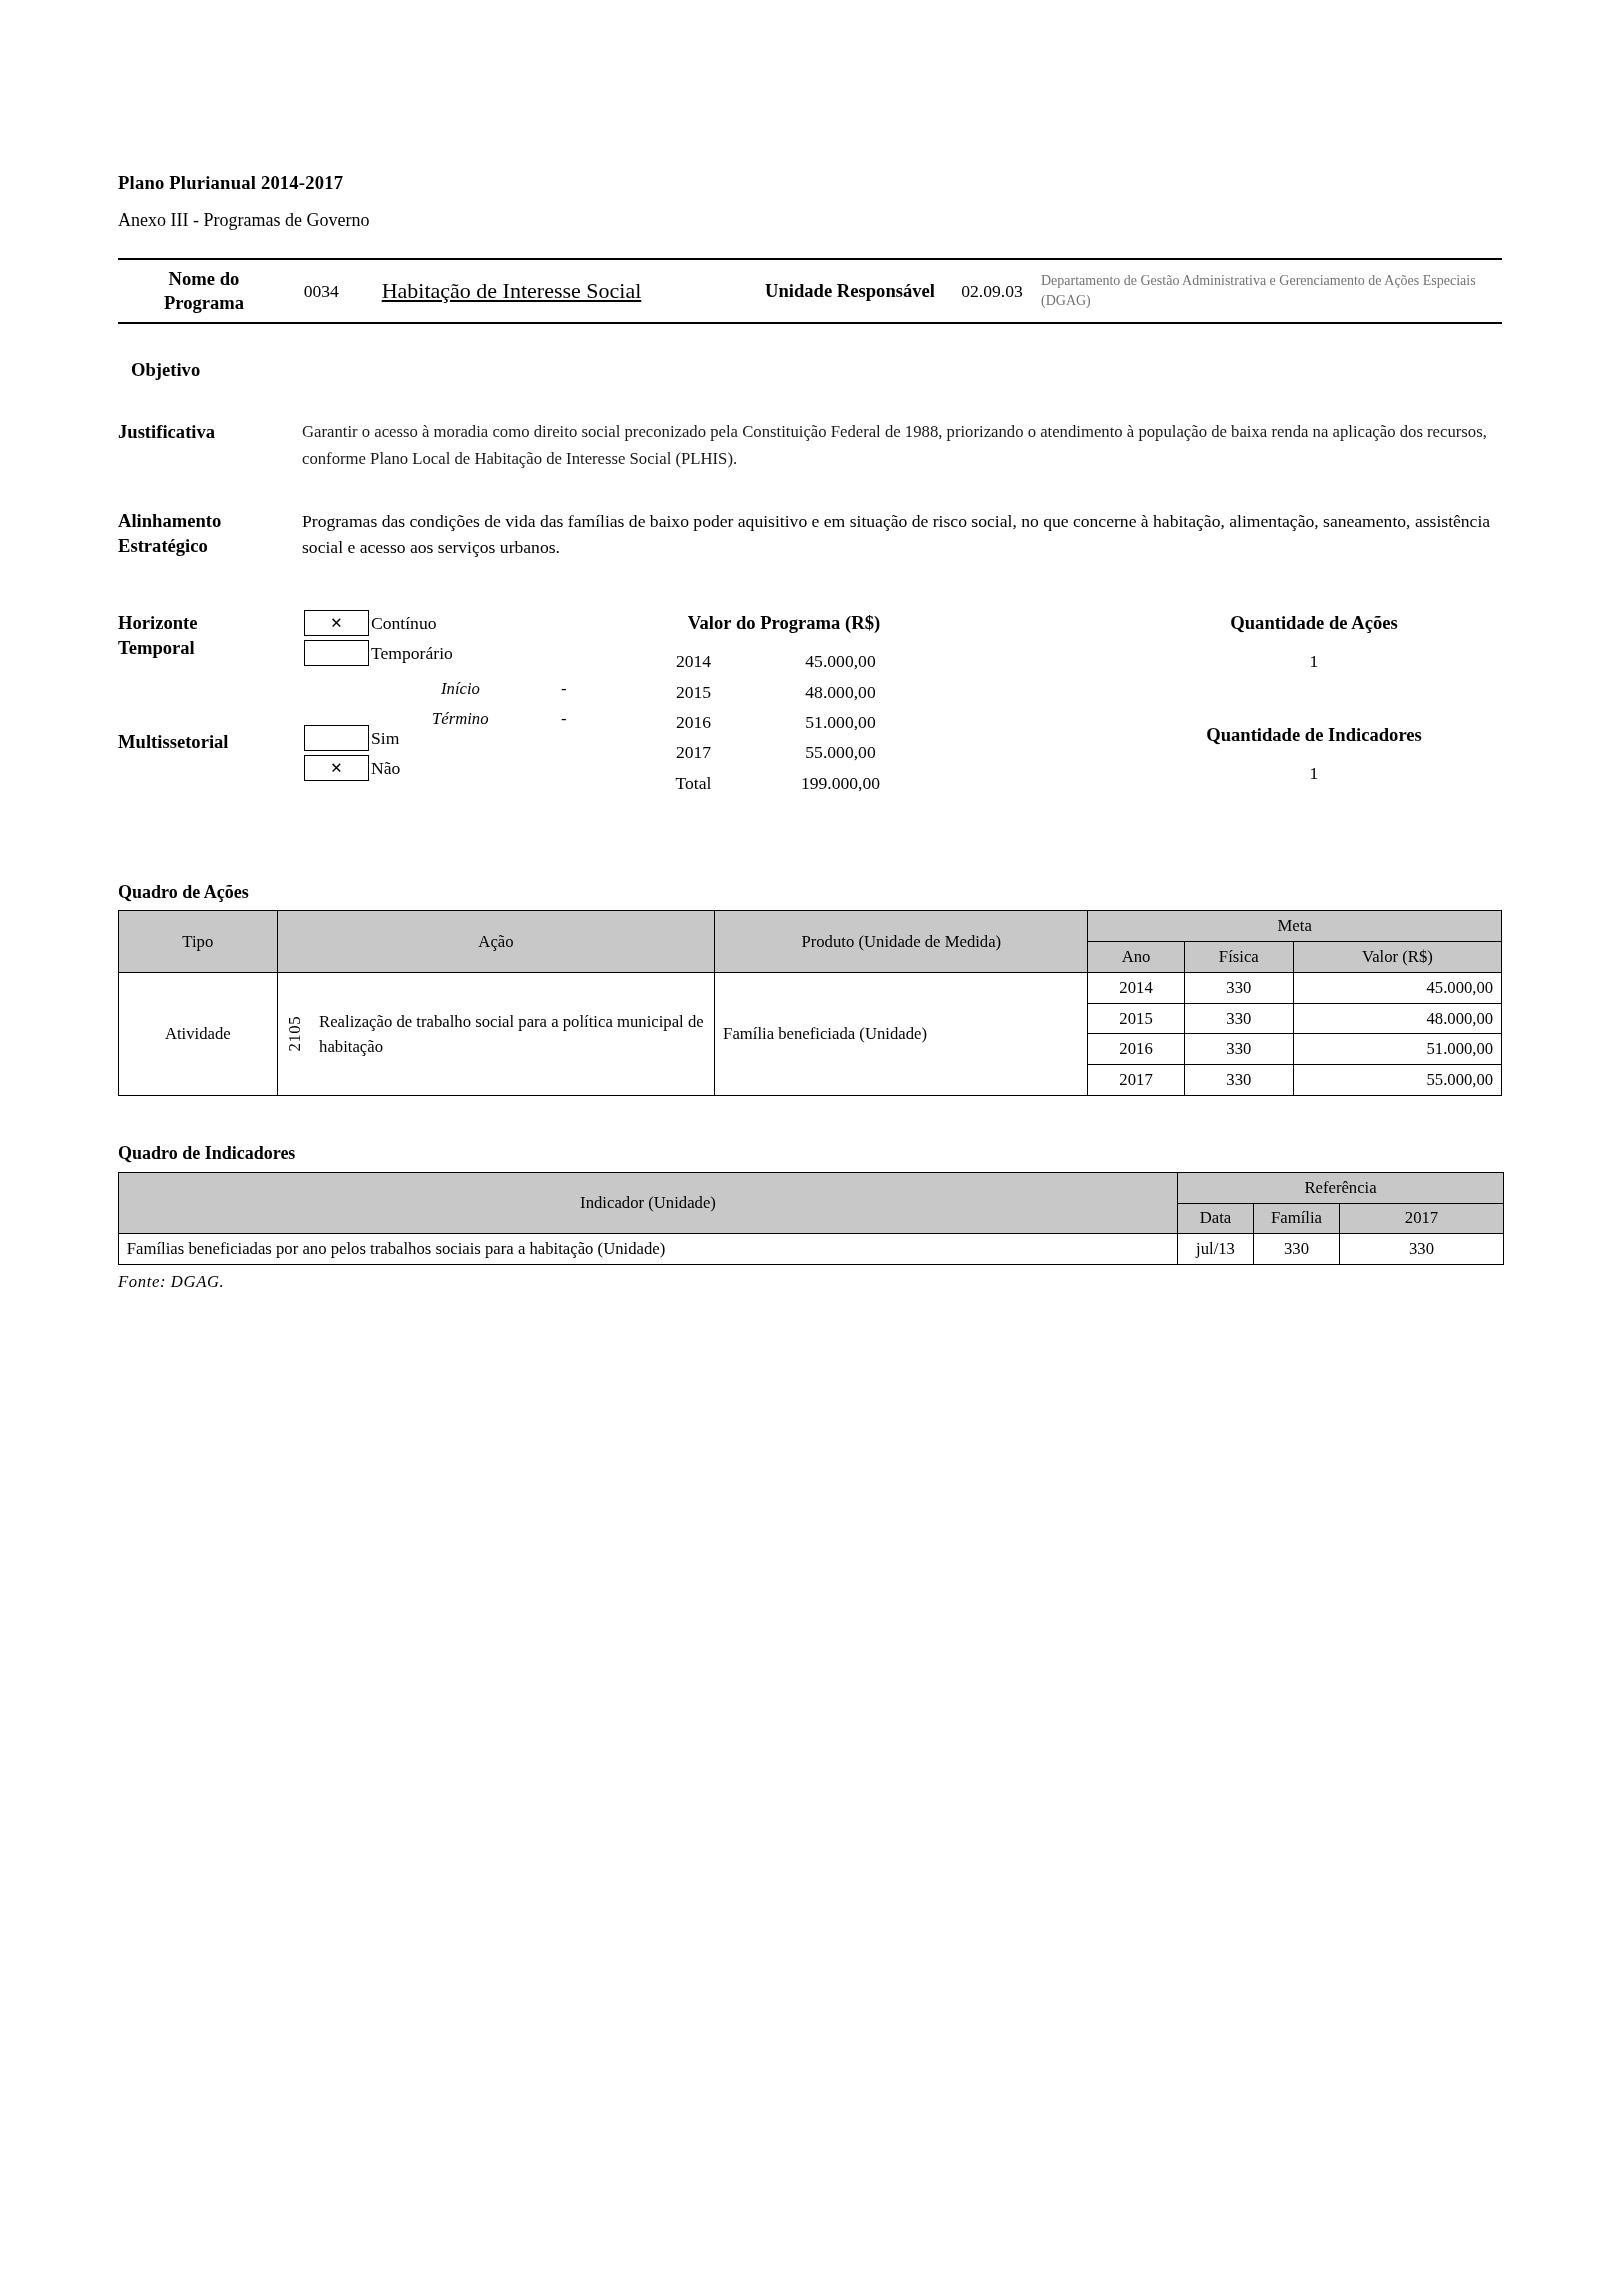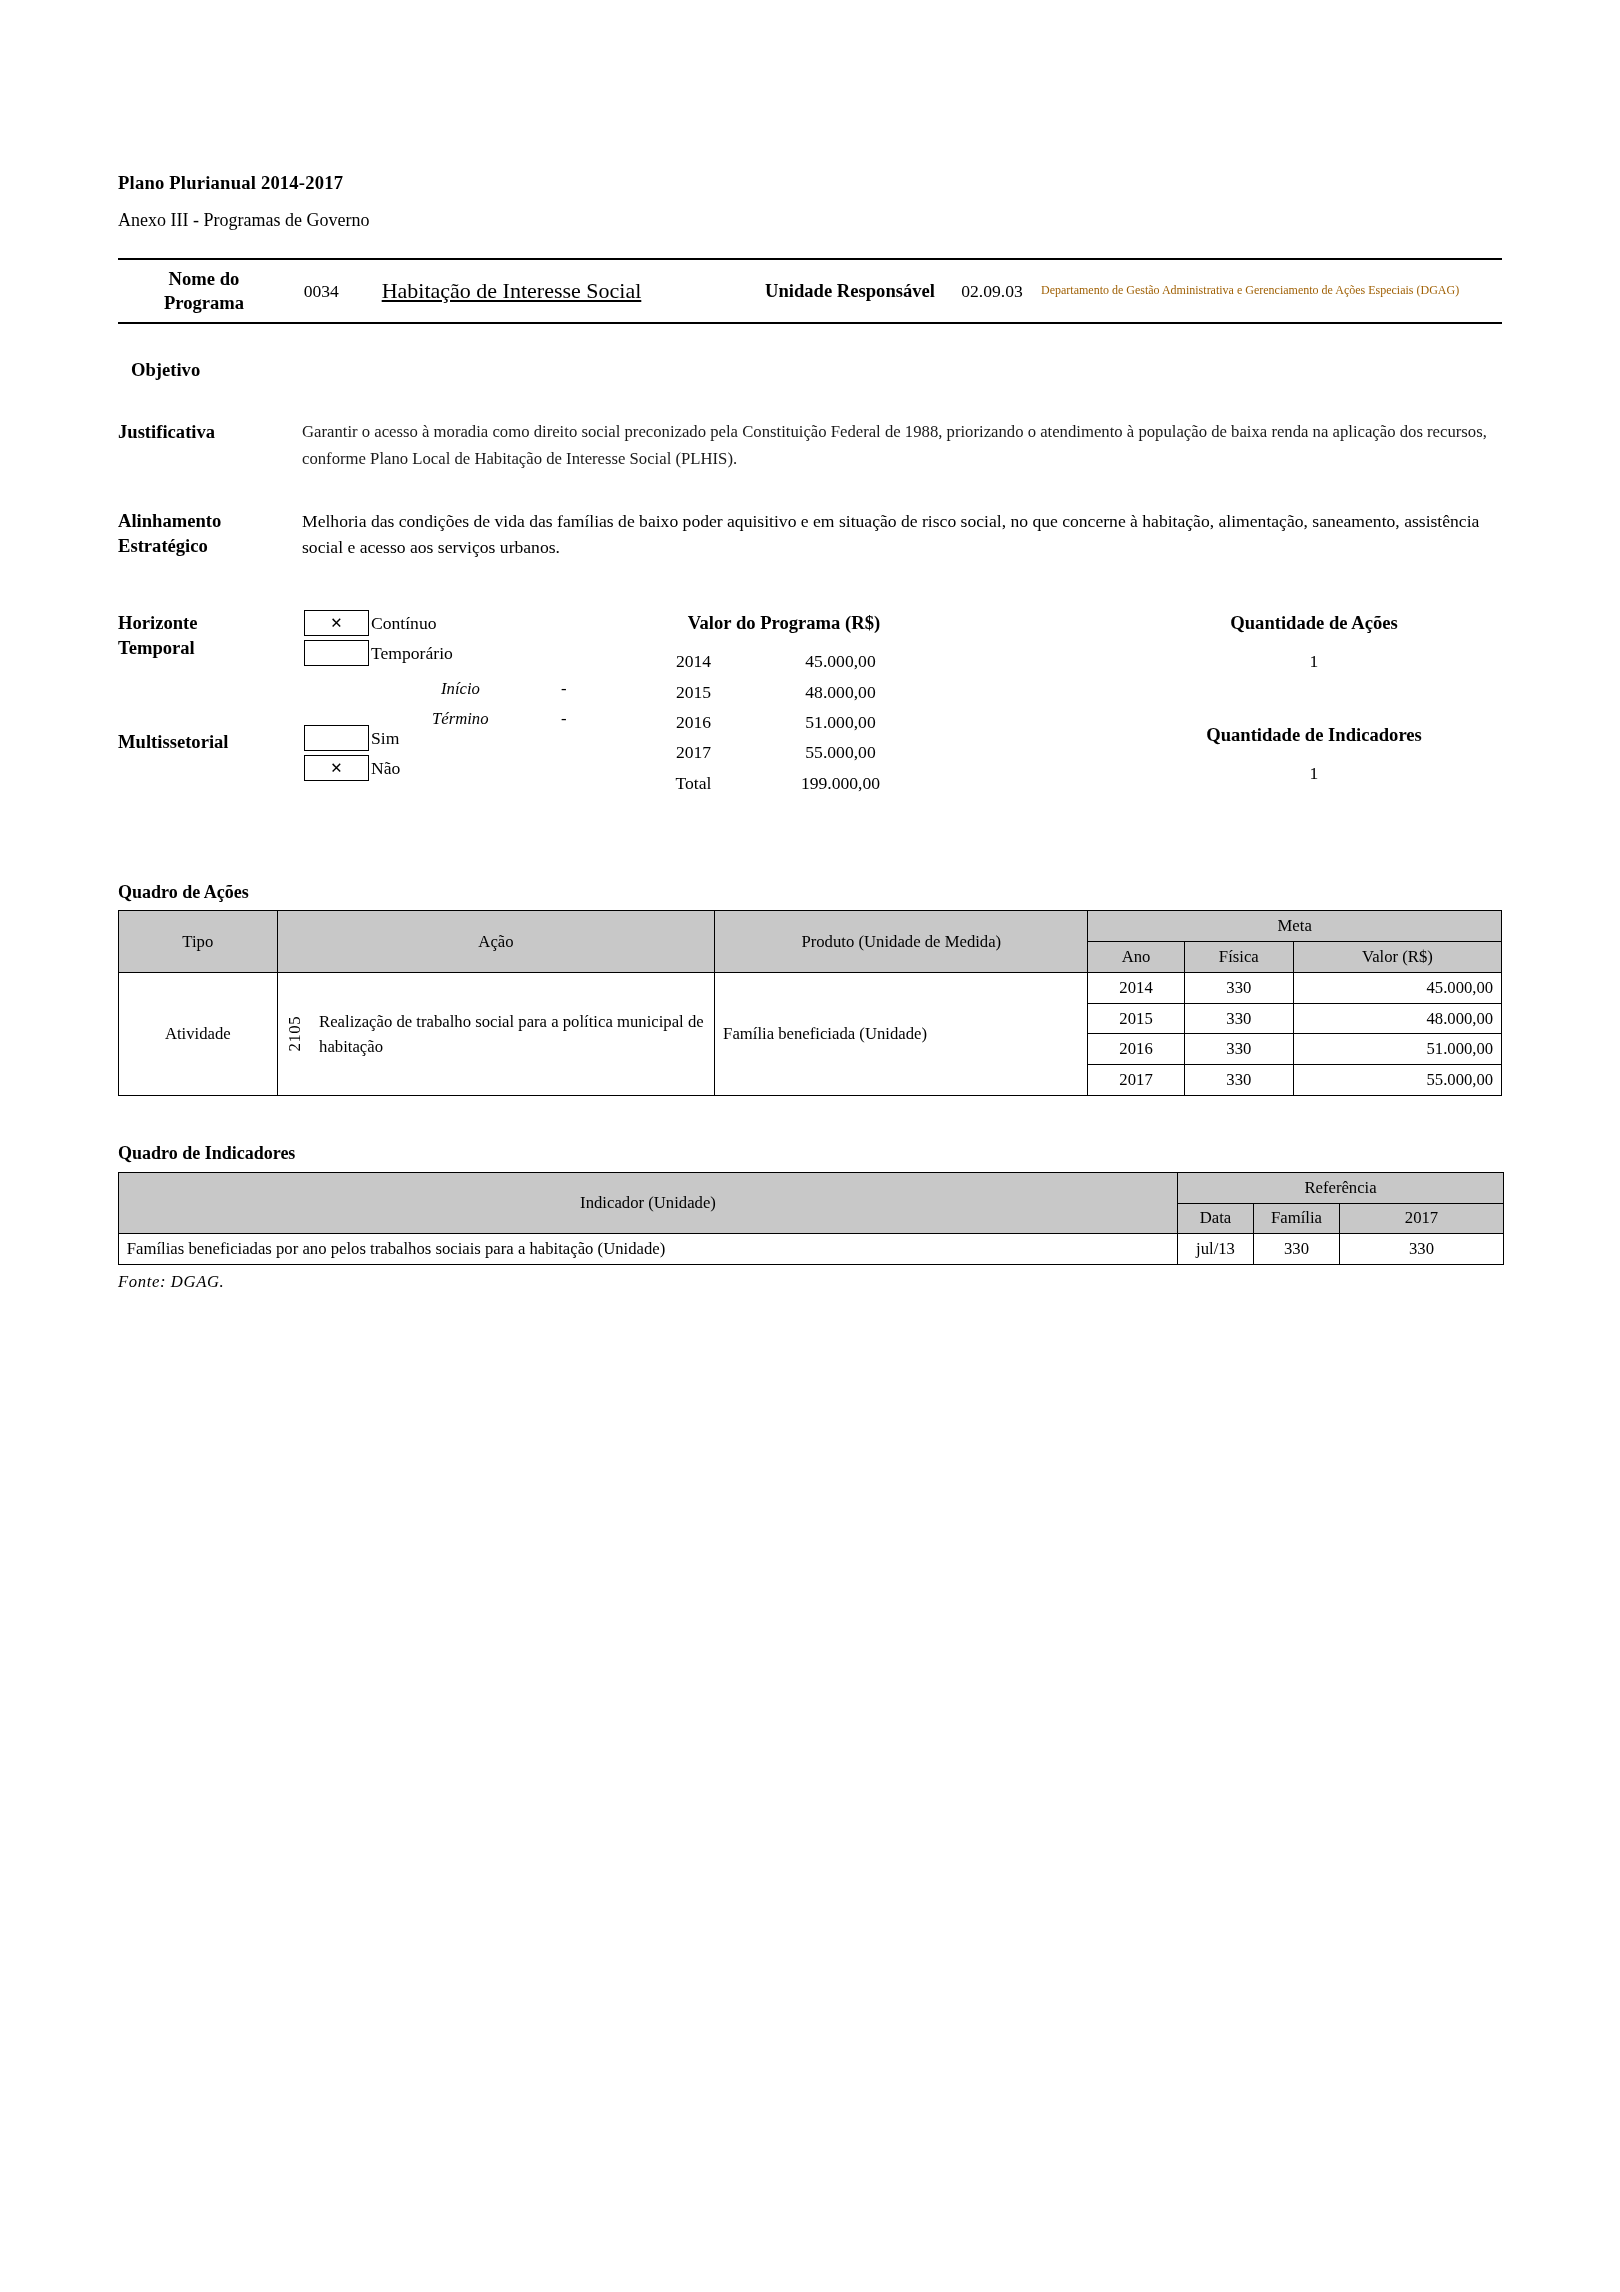--- a/index.html
+++ b/index.html
@@ -71,23 +71,23 @@
     line-height: 1.3;
   }
   .ph-unidade-code {
     width: 98px;
     font-size: 17.6px;
     text-align: center;
     justify-content: center;
   }
   .ph-unidade-name {
     width: 461px;
-    font-size: 12px;
+    font-size: 14px;
     line-height: 1.45;
-    color: #a16207;
+    color: #737373;
   }
 
   
   .field-row {
     display: flex;
     margin-top: 25.5px;
   }
   .field-label {
     width: 184px;
     font-weight: bold;
@@ -297,21 +297,21 @@
   <div class="field-row row-justificativa">
     <div class="field-label">Justificativa</div>
     <div class="field-value small">Garantir o acesso à moradia como direito social preconizado pela Constituição Federal de 1988, priorizando o atendimento à população de baixa renda na aplicação dos recursos, conforme Plano Local de Habitação de Interesse Social (PLHIS).</div>
   </div>
 
   <div class="field-row row-alinhamento">
     <div class="field-label">
       <span>Alinhamento</span><br>
       <span>Estratégico</span>
     </div>
-    <div class="field-value">Melhoria das condições de vida das famílias de baixo poder aquisitivo e em situação de risco social, no que concerne à habitação, alimentação, saneamento, assistência social e acesso aos serviços urbanos.</div>
+    <div class="field-value">Programas das condições de vida das famílias de baixo poder aquisitivo e em situação de risco social, no que concerne à habitação, alimentação, saneamento, assistência social e acesso aos serviços urbanos.</div>
   </div>
 
   <div class="mid-block">
 
     <div class="ht-label">
       <span>Horizonte</span><br>
       <span>Temporal</span>
     </div>
 
     <div class="chk" style="left:186px; top:0px;">✕</div>

